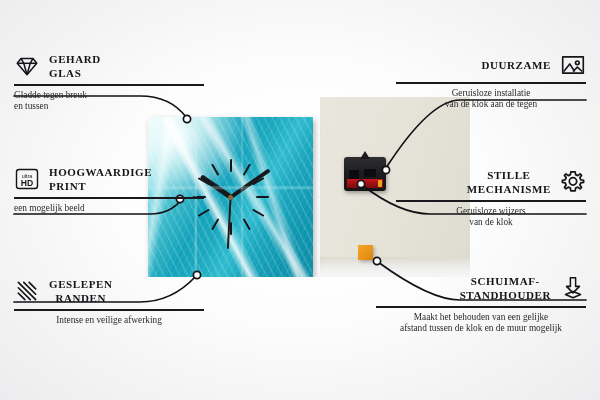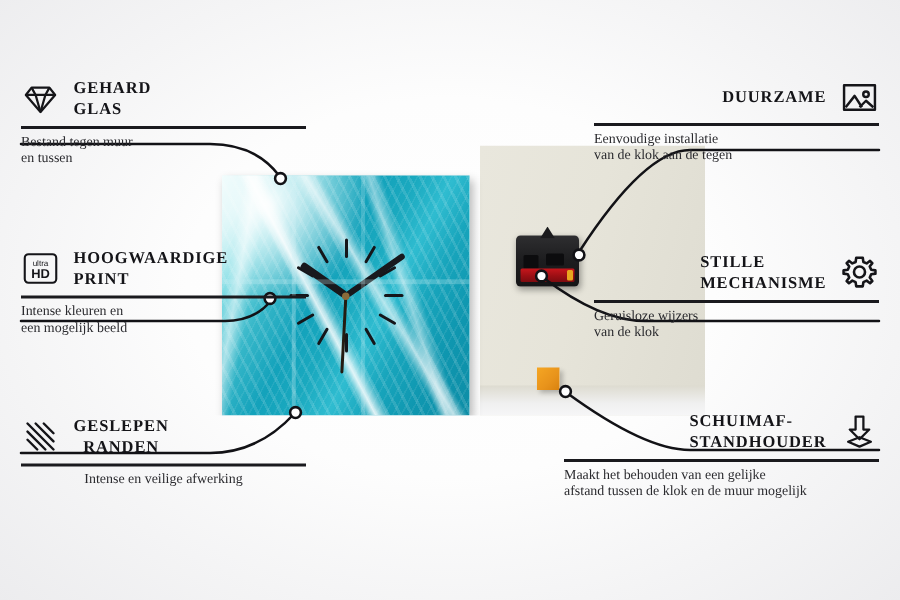--- a/index.html
+++ b/index.html
@@ -80,21 +80,21 @@
     background:linear-gradient(180deg,#c7161c 0%,#9c0f14 55%,#7c0b10 100%);border-radius:1px;}
   #mech .batt .pos{position:absolute;right:1px;top:1px;width:4px;height:7px;background:#e8a71f;border-radius:1px;}
   #spacer{
     position:absolute;left:228px;top:148px;width:15px;height:15px;
     background:linear-gradient(135deg,#f5a623 0%,#e8931b 60%,#d9820f 100%);
     box-shadow:2px 2px 3px rgba(0,0,0,.22);
   }
   
   .callout{position:absolute;width:190px;}
   .callout.left{text-align:left;}
-  .callout.right{text-align:left;}
+  .callout.right{text-align:center;}
   .head{display:flex;align-items:center;gap:9px;}
   .callout.right .head{flex-direction:row-reverse;}
   .icon{width:26px;height:26px;flex:0 0 26px;color:#151519;}
   .icon svg{display:block;width:26px;height:26px;}
   .title{
     font-family:Liberation Serif, serif;
     font-weight:700;font-size:11px;line-height:14px;
     letter-spacing:.6px;color:#141418;text-transform:uppercase;
   }
   .rule{height:1.5px;background:#1a1a1e;margin:4px 0 4px 0;}
@@ -197,40 +197,39 @@
             <path d="M6.5 5 L9 9.5 L12 20"></path>
             <path d="M17.5 5 L15 9.5 L12 20"></path>
         </svg>
       </span>
       <span>
         <div class="title">GEHARD</div>
         <div class="title">GLAS</div>
       </span>
     </div>
     <div class="rule"></div>
-    <div class="desc">Bestand tegen muur</div>
+    <div class="desc">Gladde tegen breuk</div>
     <div class="desc">en tussen</div>
   </div>
 
   <div class="callout left" style="left:14px;top:165px;">
     <div class="head">
       <span class="icon">
         <svg viewBox="0 0 26 26" fill="none" stroke="currentColor" stroke-width="1.4">
           <rect x="2.5" y="3.5" width="21" height="19" rx="2.5"></rect>
           <text x="13" y="11.6" font-family="Liberation Sans, sans-serif" font-size="5.4" fill="currentColor" stroke="none" text-anchor="middle">ultra</text>
           <text x="13" y="19.6" font-family="Liberation Sans, sans-serif" font-size="8.6" font-weight="bold" fill="currentColor" stroke="none" text-anchor="middle">HD</text>
         </svg>
       </span>
       <span>
         <div class="title">HOOGWAARDIGE</div>
         <div class="title">PRINT</div>
       </span>
     </div>
     <div class="rule"></div>
-    <div class="desc">Intense kleuren en</div>
     <div class="desc">een mogelijk beeld</div>
   </div>
 
   <div class="callout left" style="left:14px;top:277px;text-align:center;">
     <div class="head">
       <span class="icon">
         <svg viewBox="0 0 24 24" fill="none" stroke="currentColor" stroke-width="1.5" stroke-linecap="round">
           <path d="M4 4 L20 20"></path>
             <path d="M4 9 L15 20"></path>
             <path d="M4 14 L10 20"></path>
@@ -255,21 +254,21 @@
           <circle cx="16" cy="10" r="1.7"></circle>
           <path d="M3.5 18 L9 11 L13.5 18"></path>
             <path d="M12 18 L16 14 L20.5 18"></path>
         </svg>
       </span>
       <span>
         <div class="title">DUURZAME</div>
       </span>
     </div>
     <div class="rule"></div>
-    <div class="desc">Eenvoudige installatie</div>
+    <div class="desc">Geruisloze installatie</div>
     <div class="desc">van de klok aan de tegen</div>
   </div>
 
   <div class="callout right" style="left:396px;top:168px;">
     <div class="head">
       <span class="icon">
         <svg viewBox="0 0 24 24" fill="none" stroke="currentColor" stroke-width="1.6" stroke-linejoin="round">
           <path d="M12 2.6 L14 2.6 L14.4 5.2 L16.4 6.1 L18.5 4.5 L19.9 5.9 L18.3 8 L19.2 10 L21.8 10.4 L21.8 12.4 L19.2 12.8 L18.3 14.8 L19.9 16.9 L18.5 18.3 L16.4 16.7 L14.4 17.6 L14 20.2 L12 20.2 L10 20.2 L9.6 17.6 L7.6 16.7 L5.5 18.3 L4.1 16.9 L5.7 14.8 L4.8 12.8 L2.2 12.4 L2.2 10.4 L4.8 10 L5.7 8 L4.1 5.9 L5.5 4.5 L7.6 6.1 L9.6 5.2 L10 2.6 Z"></path>
           <circle cx="12" cy="11.4" r="3.4"></circle>
         </svg>

